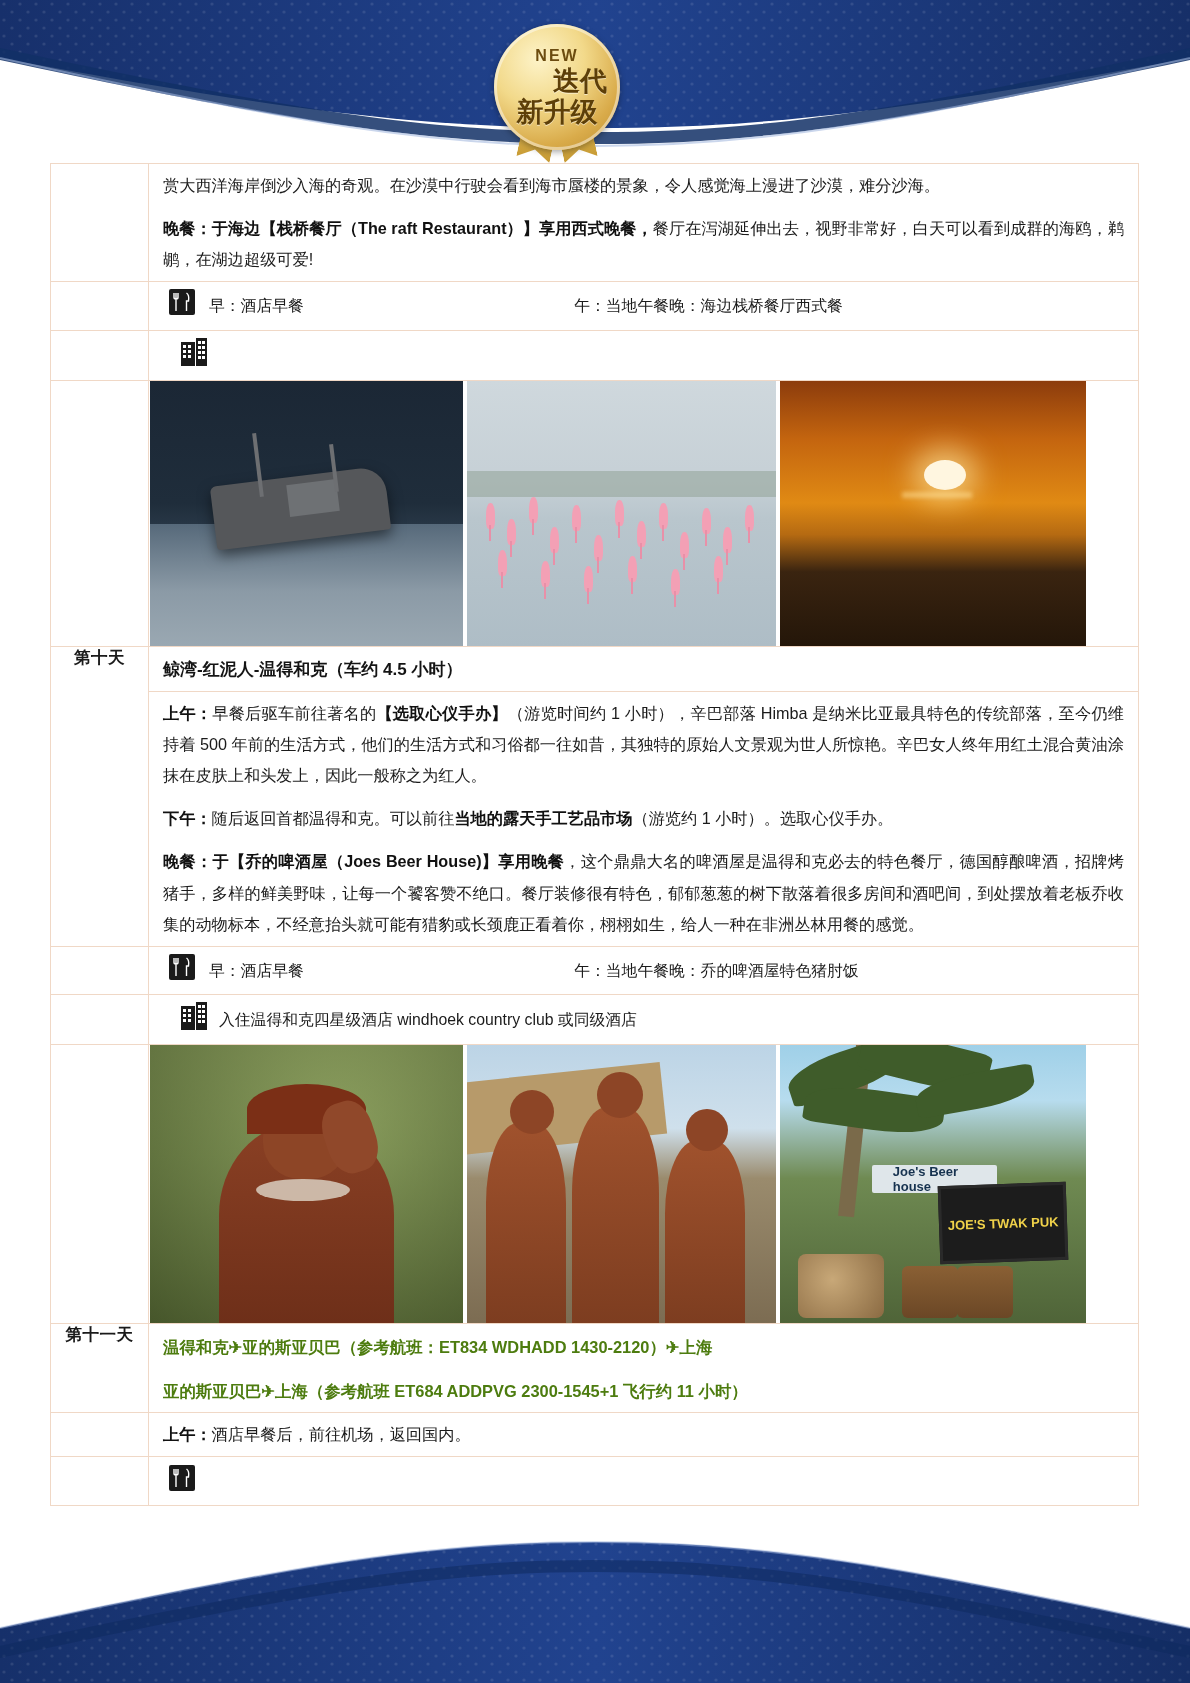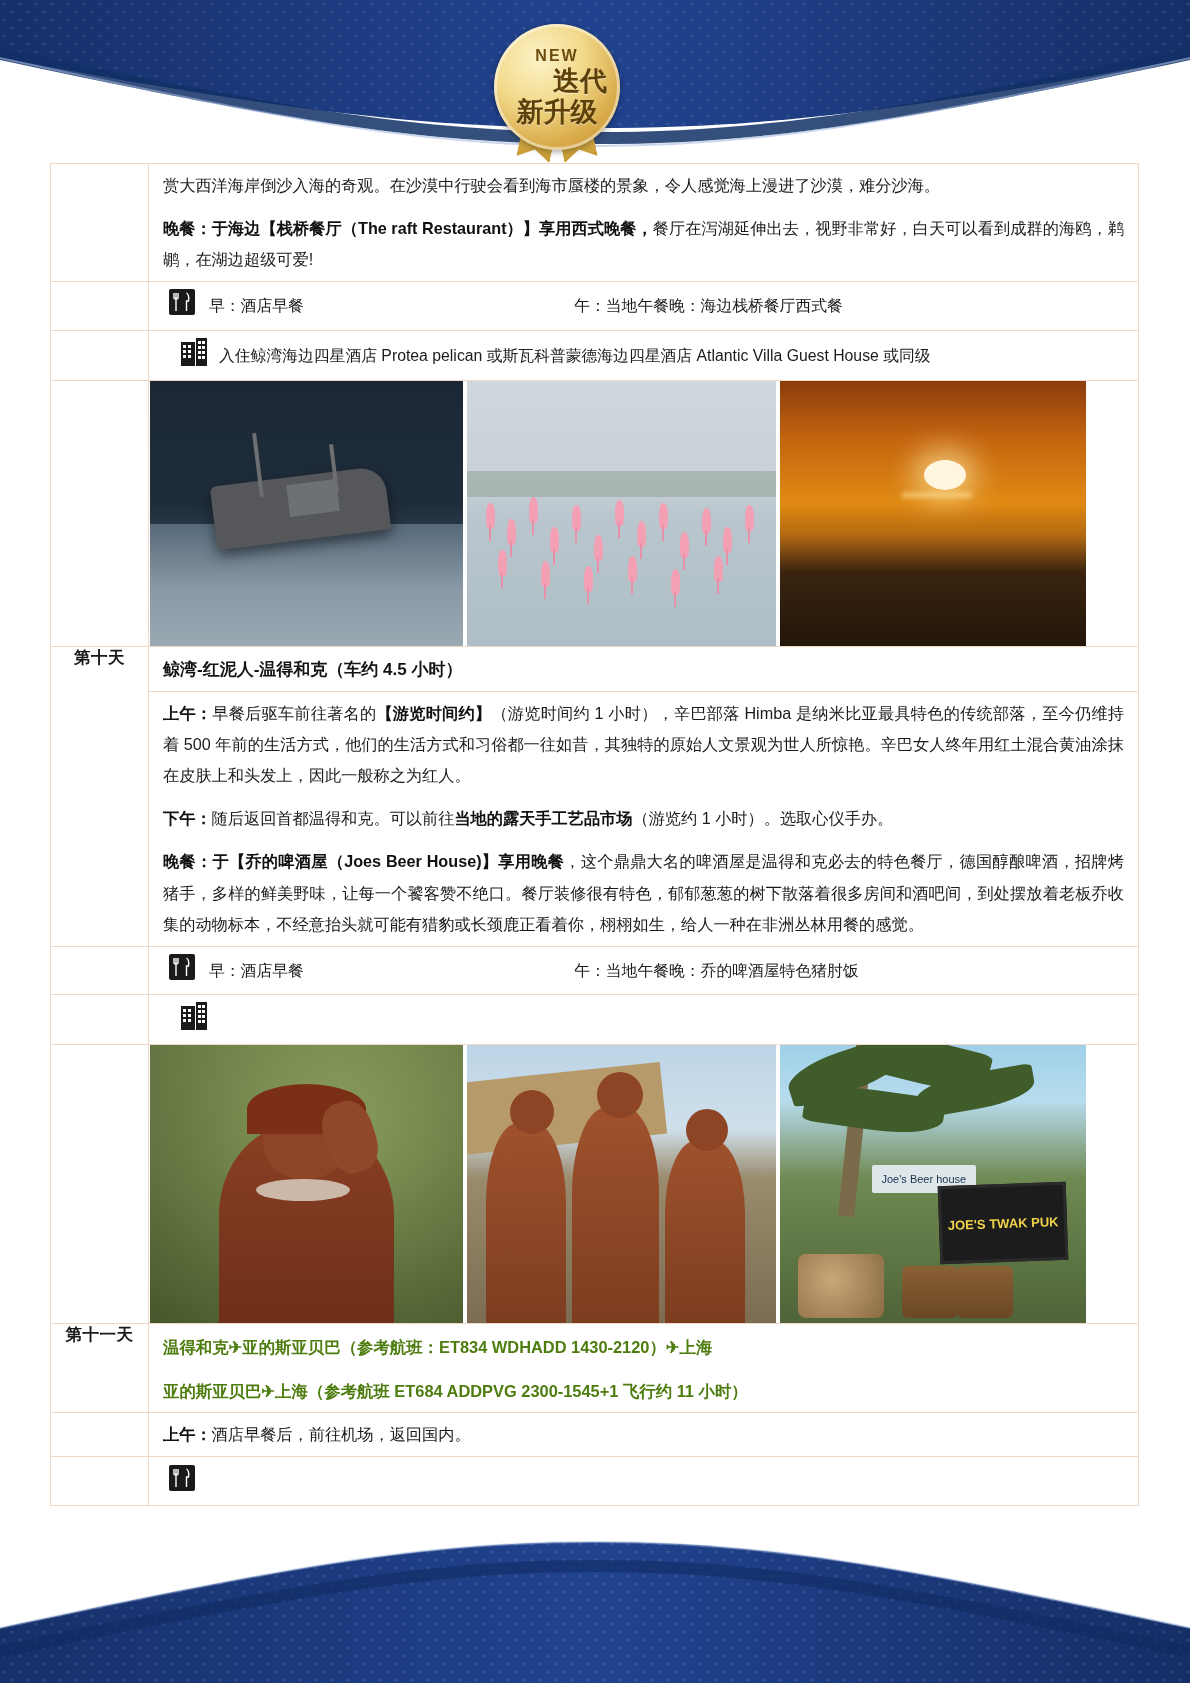--- a/index.html
+++ b/index.html
@@ -207,22 +207,22 @@
   .palm-frond { position:absolute; background:#3f5c2a; border-radius:50% 10% 50% 10%; }
   .joe-sign {
     position:absolute; right:6%; bottom:22%; width:40%; height:26%;
     background:#1c1c1c; border:3px solid #2a2a2a;
     display:flex; align-items:center; justify-content:center;
     color:#f0d24a; font-size:13px; font-weight:bold; text-align:center;
     transform: rotate(-2deg);
   }
   .joe-board {
     position:absolute; left:30%; bottom:47%; width:34%; height:10%;
-    background:#dfe6ea; color:#16324f; font-size:11px; font-weight:normal;
-    display:flex; align-items:center; justify-content:center; border-radius:2px;
+    background:#dfe6ea; color:#16324f; font-size:13px; font-weight:bold;
+    display:flex; align-items:center; justify-content:center; border-radius:2px;padding-left:21px;
   }
   .joe-barrel { position:absolute; bottom:2%; width:56px; height:52px; background: linear-gradient(#8a6034,#6b4726); border-radius:6px; }
   .joe-barrel.b1 { left:40%; }
   .joe-barrel.b2 { left:58%; }
   .joe-log { position:absolute; left:6%; bottom:2%; width:86px; height:64px; background: radial-gradient(circle at 40% 40%, #c8a878, #8a6a42); border-radius:8px; }
 
   .flight-line {
     padding: 9px 14px 6px 14px;
     font-size: 16.4px;
     font-weight: bold;
@@ -323,21 +323,20 @@
                   <rect x="21" y="3" width="3" height="3"></rect>
                 <rect x="17" y="8" width="3" height="3"></rect>
                   <rect x="21" y="8" width="3" height="3"></rect>
                 <rect x="17" y="13" width="3" height="3"></rect>
                   <rect x="21" y="13" width="3" height="3"></rect>
                 <rect x="17" y="18" width="3" height="3"></rect>
                   <rect x="21" y="18" width="3" height="3"></rect>
               </g>
             </svg>
           </span>
-          <span>入住鲸湾海边四星酒店 Protea pelican 或斯瓦科普蒙德海边四星酒店 Atlantic Villa Guest House 或同级</span>
         </div>
       </td>
     </tr>
 
     <tr class="photo-row">
       <td></td>
       <td>
         <div class="photos">
           <div class="photo p1">
             <div class="ship-scene">
@@ -386,21 +385,21 @@
       <td class="day-cell" rowspan="2">
         <span>第十天</span>
       </td>
       <td>
         <div class="title-line">鲸湾-红泥人-温得和克（车约 4.5 小时）</div>
       </td>
     </tr>
 
     <tr>
       <td>
-        <div class="para"><b>上午：</b><span>早餐后驱车前往著名的</span><b>【游览时间约】</b><span>（游览时间约 1 小时），辛巴部落 Himba 是纳米比亚最具特色的传统部落，至今仍维持着 500 年前的生活方式，他们的生活方式和习俗都一往如昔，其独特的原始人文景观为世人所惊艳。辛巴女人终年用红土混合黄油涂抹在皮肤上和头发上，因此一般称之为红人。</span></div>
+        <div class="para"><b>上午：</b><span>早餐后驱车前往著名的</span><b>【选取心仪手办】</b><span>（游览时间约 1 小时），辛巴部落 Himba 是纳米比亚最具特色的传统部落，至今仍维持着 500 年前的生活方式，他们的生活方式和习俗都一往如昔，其独特的原始人文景观为世人所惊艳。辛巴女人终年用红土混合黄油涂抹在皮肤上和头发上，因此一般称之为红人。</span></div>
         <div class="para"><b>下午：</b><span>随后返回首都温得和克。可以前往</span><b>当地的露天手工艺品市场</b><span>（游览约 1 小时）。选取心仪手办。</span></div>
         <div class="para"><b>晚餐：于【乔的啤酒屋（Joes Beer House)】享用晚餐</b><span>，这个鼎鼎大名的啤酒屋是温得和克必去的特色餐厅，德国醇酿啤酒，招牌烤猪手，多样的鲜美野味，让每一个饕客赞不绝口。餐厅装修很有特色，郁郁葱葱的树下散落着很多房间和酒吧间，到处摆放着老板乔收集的动物标本，不经意抬头就可能有猎豹或长颈鹿正看着你，栩栩如生，给人一种在非洲丛林用餐的感觉。</span></div>
       </td>
     </tr>
 
     <tr>
       <td></td>
       <td>
         <div class="meal-row">
           <span class="icon-meal">
@@ -438,20 +437,21 @@
                   <rect x="21" y="3" width="3" height="3"></rect>
                 <rect x="17" y="8" width="3" height="3"></rect>
                   <rect x="21" y="8" width="3" height="3"></rect>
                 <rect x="17" y="13" width="3" height="3"></rect>
                   <rect x="21" y="13" width="3" height="3"></rect>
                 <rect x="17" y="18" width="3" height="3"></rect>
                   <rect x="21" y="18" width="3" height="3"></rect>
               </g>
             </svg>
           </span>
+          <span>入住温得和克四星级酒店 windhoek country club 或同级酒店</span>
         </div>
       </td>
     </tr>
 
     <tr class="photo-row">
       <td></td>
       <td>
         <div class="photos">
           <div class="photo p1 tall">
             <div class="himba-scene">

